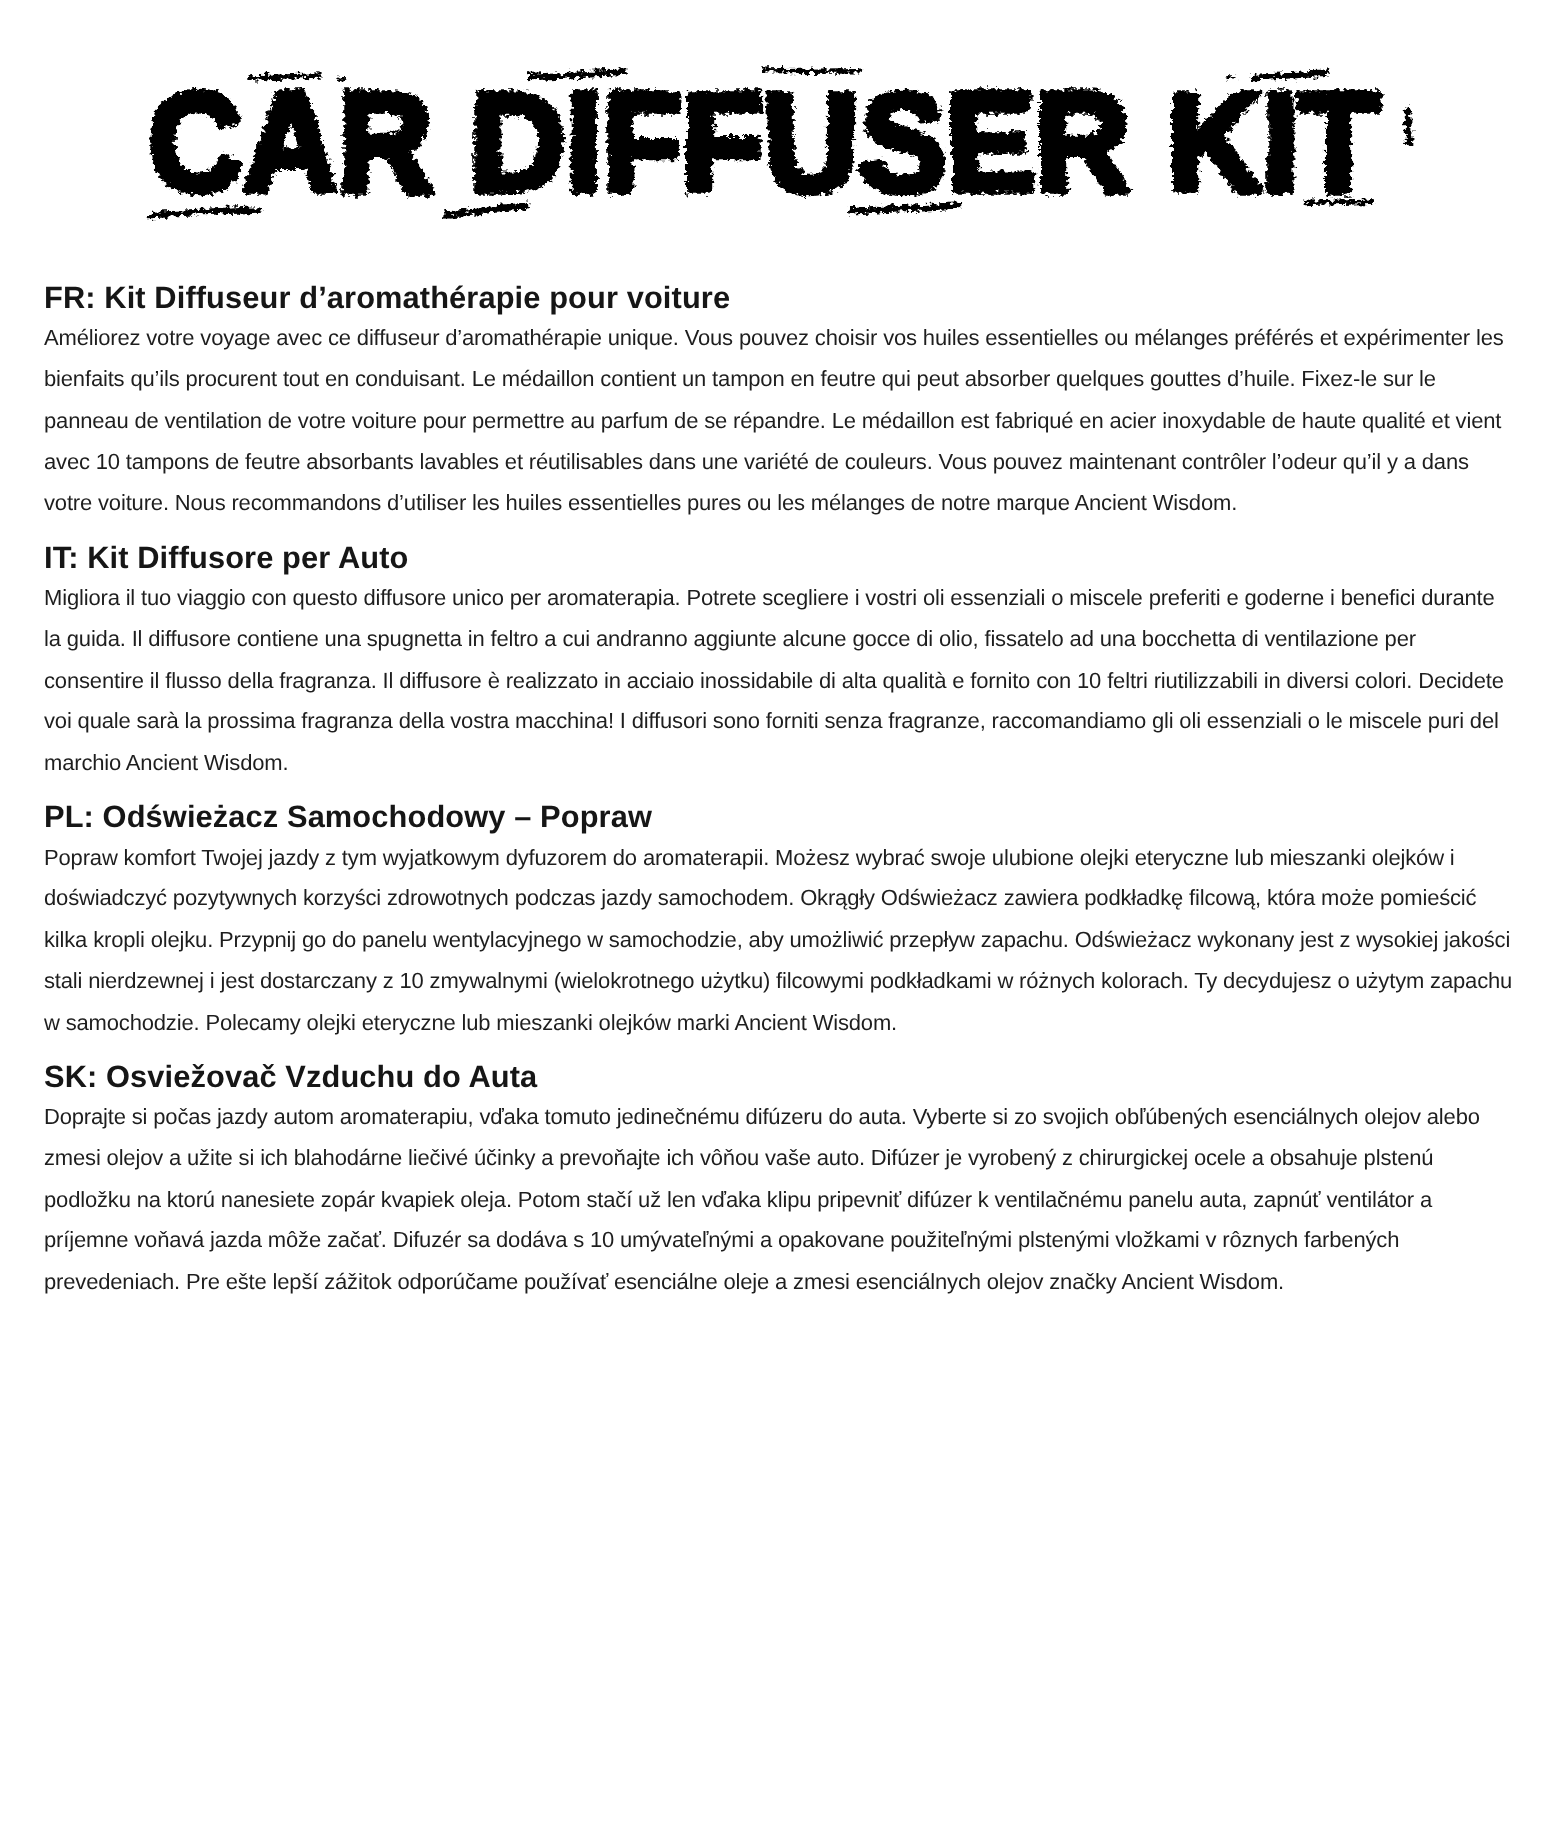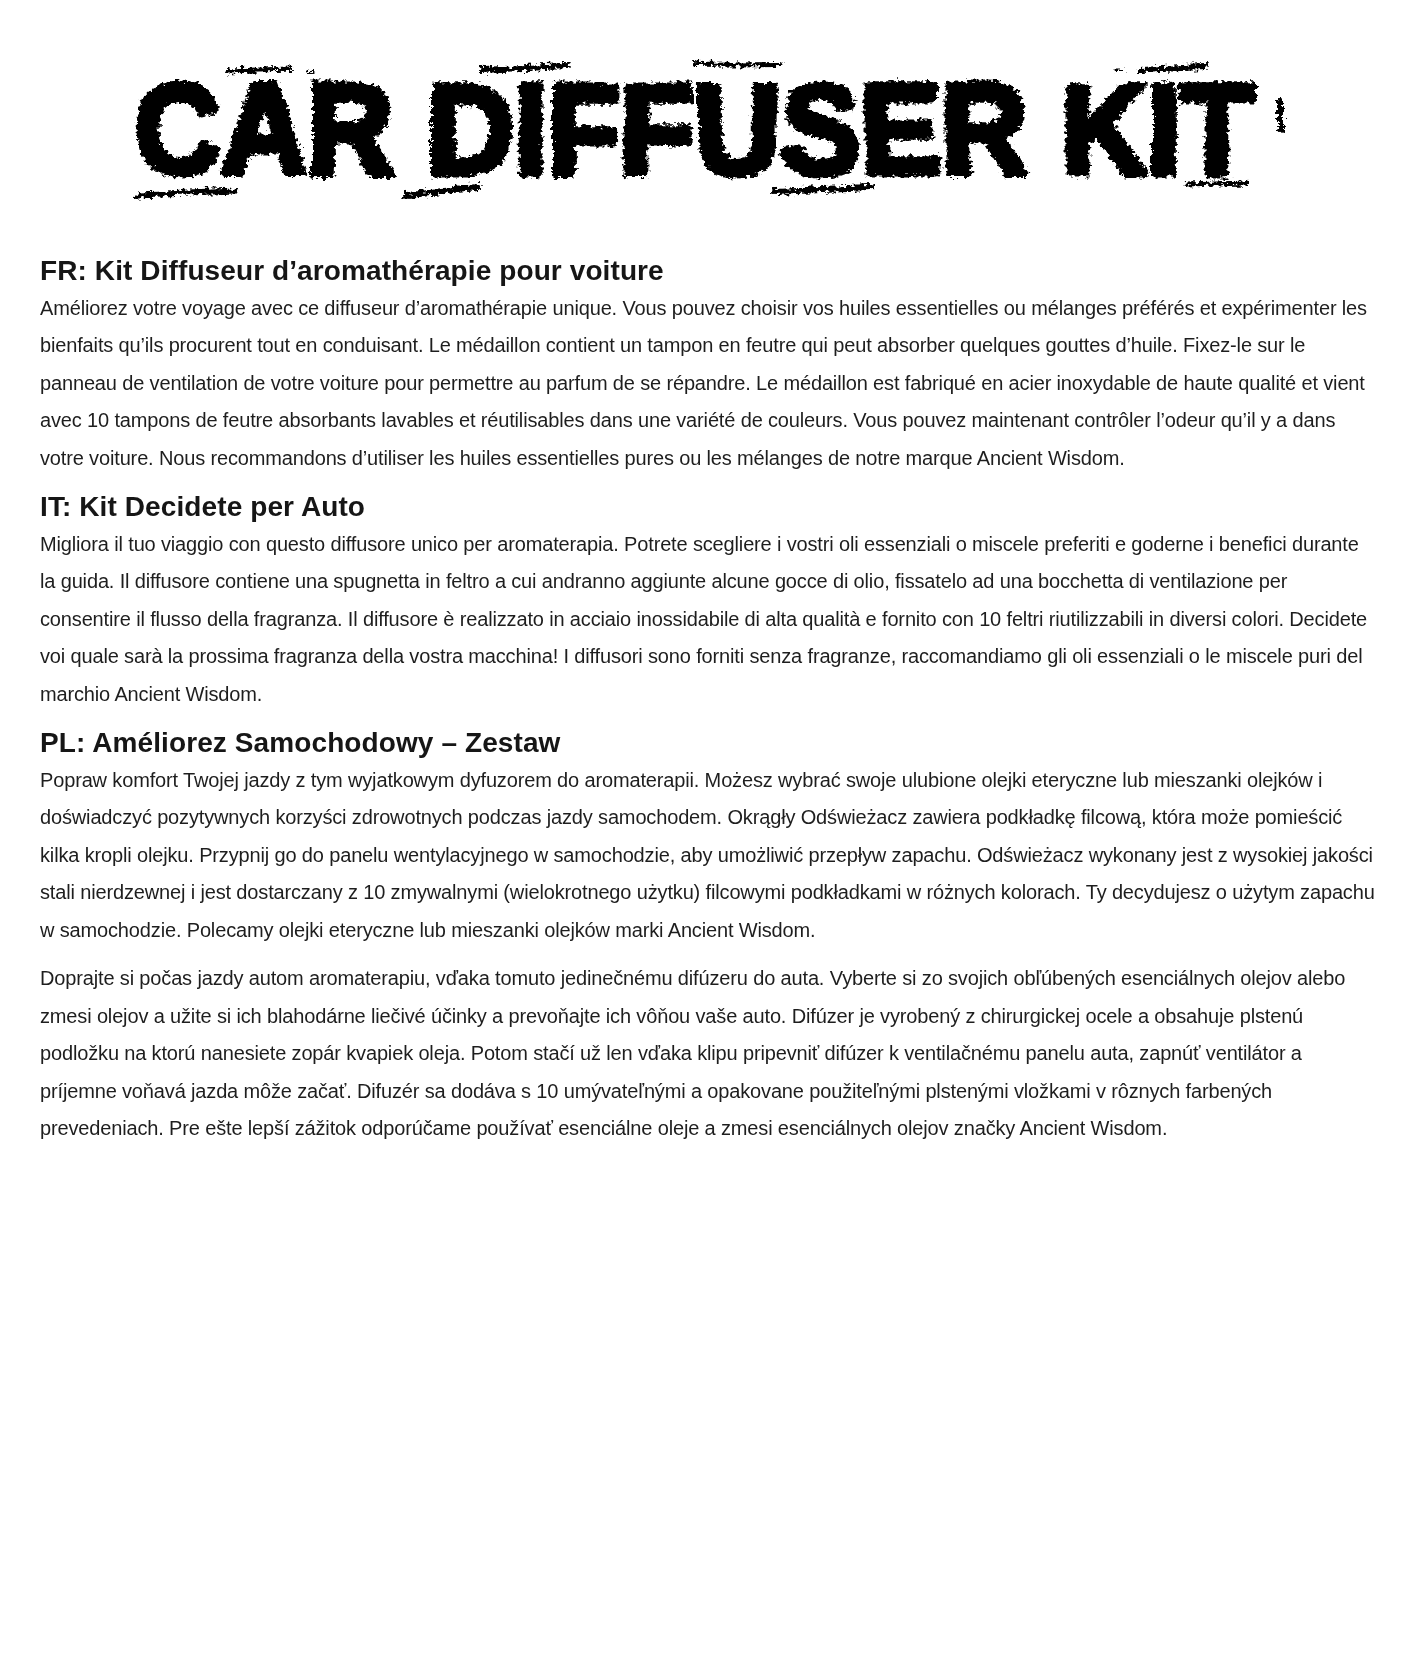--- a/index.html
+++ b/index.html
@@ -82,26 +82,27 @@
 </header>
 
 <main class="content">
 
   <section class="lang-section">
     <h2>FR: Kit Diffuseur d’aromathérapie pour voiture</h2>
     <p>Améliorez votre voyage avec ce diffuseur d’aromathérapie unique. Vous pouvez choisir vos huiles essentielles ou mélanges préférés et expérimenter les bienfaits qu’ils procurent tout en conduisant. Le médaillon contient un tampon en feutre qui peut absorber quelques gouttes d’huile. Fixez-le sur le panneau de ventilation de votre voiture pour permettre au parfum de se répandre. Le médaillon est fabriqué en acier inoxydable de haute qualité et vient avec 10 tampons de feutre absorbants lavables et réutilisables dans une variété de couleurs. Vous pouvez maintenant contrôler l’odeur qu’il y a dans votre voiture. Nous recommandons d’utiliser les huiles essentielles pures ou les mélanges de notre marque Ancient Wisdom.</p>
   </section>
 
   <section class="lang-section">
-    <h2>IT: Kit Decidete per Auto</h2>
+    <h2>IT: Kit Diffusore per Auto</h2>
     <p>Migliora il tuo viaggio con questo diffusore unico per aromaterapia. Potrete scegliere i vostri oli essenziali o miscele preferiti e goderne i benefici durante la guida. Il diffusore contiene una spugnetta in feltro a cui andranno aggiunte alcune gocce di olio, fissatelo ad una bocchetta di ventilazione per consentire il flusso della fragranza. Il diffusore è realizzato in acciaio inossidabile di alta qualità e fornito con 10 feltri riutilizzabili in diversi colori. Decidete voi quale sarà la prossima fragranza della vostra macchina! I diffusori sono forniti senza fragranze, raccomandiamo gli oli essenziali o le miscele puri del marchio Ancient Wisdom.</p>
   </section>
 
   <section class="lang-section">
-    <h2>PL: Améliorez Samochodowy – Zestaw</h2>
+    <h2>PL: Odświeżacz Samochodowy – Popraw</h2>
     <p>Popraw komfort Twojej jazdy z tym wyjatkowym dyfuzorem do aromaterapii.  Możesz wybrać swoje ulubione olejki eteryczne lub mieszanki olejków i doświadczyć pozytywnych korzyści zdrowotnych podczas jazdy samochodem. Okrągły Odświeżacz zawiera podkładkę filcową, która może pomieścić kilka kropli olejku. Przypnij go do panelu wentylacyjnego w samochodzie, aby umożliwić przepływ zapachu. Odświeżacz wykonany jest z wysokiej jakości stali nierdzewnej i jest dostarczany z 10 zmywalnymi (wielokrotnego użytku) filcowymi podkładkami w różnych kolorach. Ty decydujesz o użytym zapachu w samochodzie. Polecamy olejki eteryczne lub mieszanki olejków marki Ancient Wisdom.</p>
   </section>
 
   <section class="lang-section">
+    <h2>SK: Osviežovač Vzduchu do Auta</h2>
     <p>Doprajte si počas jazdy autom aromaterapiu, vďaka tomuto jedinečnému difúzeru do auta. Vyberte si zo svojich obľúbených esenciálnych olejov alebo zmesi olejov a užite si ich blahodárne liečivé účinky a prevoňajte ich vôňou vaše auto. Difúzer je vyrobený z chirurgickej ocele a obsahuje plstenú podložku na ktorú nanesiete zopár kvapiek oleja. Potom stačí už len vďaka klipu pripevniť difúzer k ventilačnému panelu auta, zapnúť ventilátor a príjemne voňavá jazda môže začať. Difuzér sa dodáva s 10 umývateľnými a opakovane použiteľnými plstenými vložkami v rôznych farbených prevedeniach. Pre ešte lepší zážitok odporúčame používať esenciálne oleje a zmesi esenciálnych olejov značky Ancient Wisdom.</p>
   </section>
 
 </main>
 
 </body></html>

